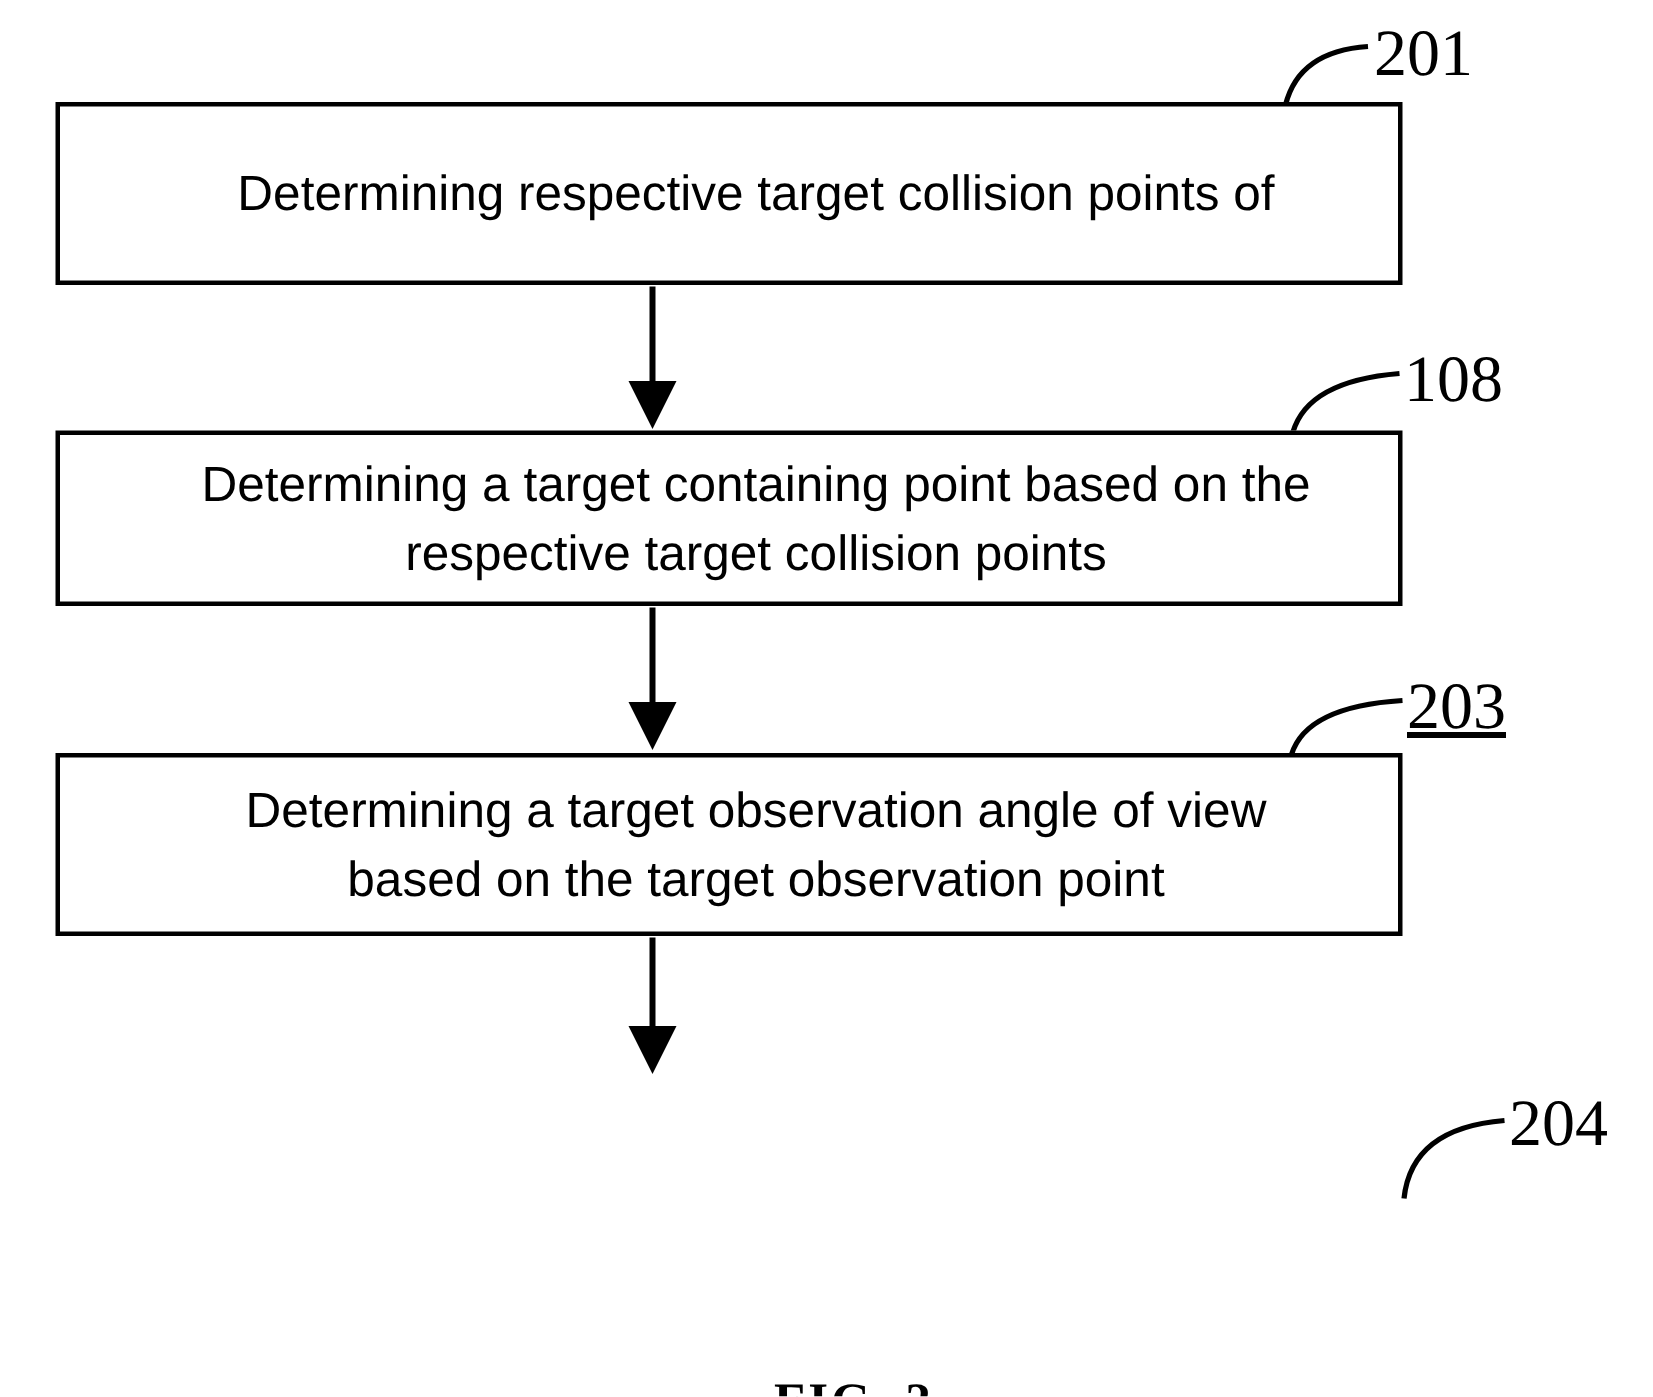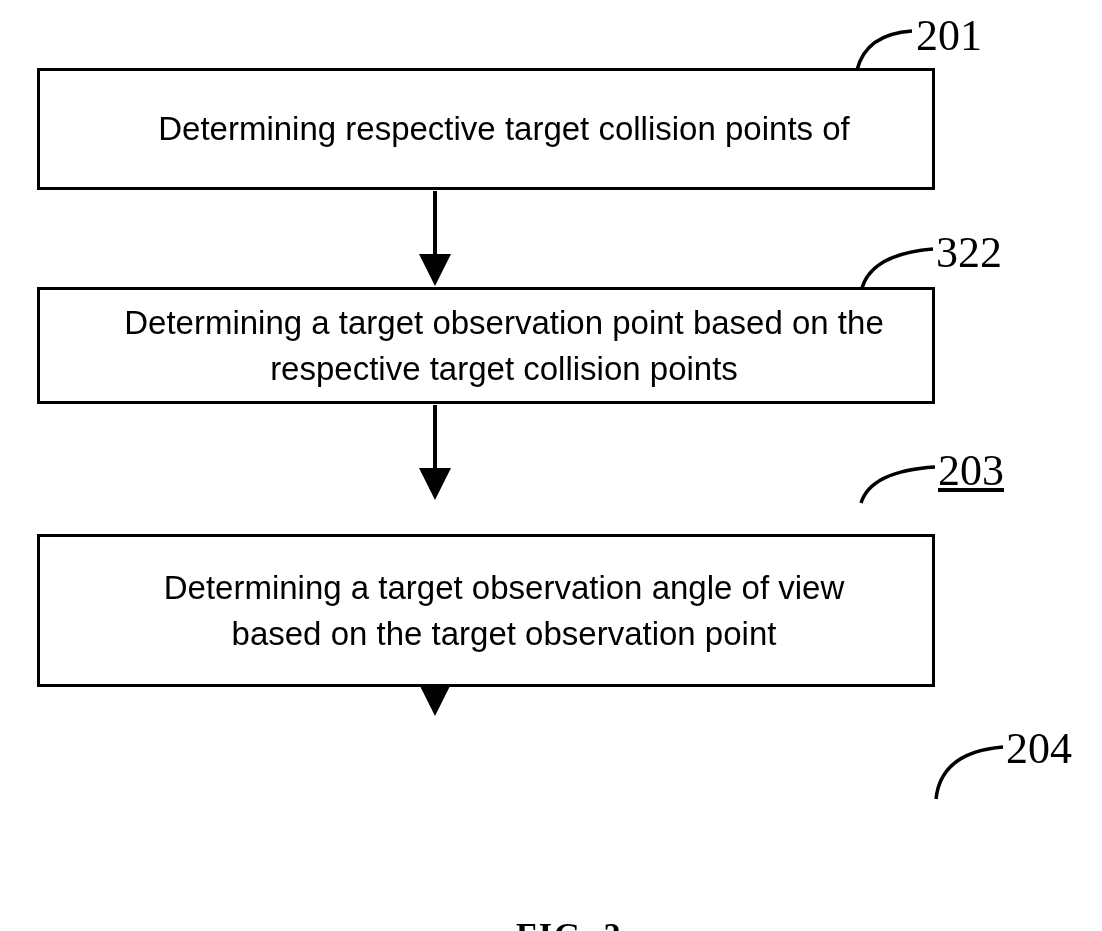--- a/index.html
+++ b/index.html
@@ -67,32 +67,32 @@
 </head>
 <body>
 
 <div class="canvas">
 
   <div class="flow-box" style="top:68px; height:122px;">
     <div class="text-line">Determining respective target collision points of</div>
   </div>
 
   <div class="flow-box" style="top:287px; height:117px;">
-    <div class="text-line">Determining a target observation point based on the</div>
+    <div class="text-line">Determining a target containing point based on the</div>
     <div class="text-line">respective target collision points</div>
   </div>
 
-  <div class="flow-box" style="top:502px; height:153px;margin-top:32px;">
+  <div class="flow-box" style="top:502px; height:122px;">
     <div class="text-line">Determining a target observation angle of view</div>
     <div class="text-line">based on the target observation point</div>
   </div>
 
 
   <div class="ref-label" style="left:916px; top:14px;">201</div>
-  <div class="ref-label" style="left:936px; top:231px;">322</div>
+  <div class="ref-label" style="left:936px; top:231px;">108</div>
   <div class="ref-label" style="left:938px; top:449px;text-decoration:underline;">203</div>
   <div class="ref-label" style="left:1006px; top:727px;">204</div>
 
   <svg class="overlay-svg" viewBox="0 0 1102 931" xmlns="http://www.w3.org/2000/svg">
 
     <g>
       <line x1="435" y1="191" x2="435" y2="258" stroke="#000000" stroke-width="4"></line>
       <polygon points="419,254 451,254 435,286" fill="#000000"></polygon>
     </g>
 

